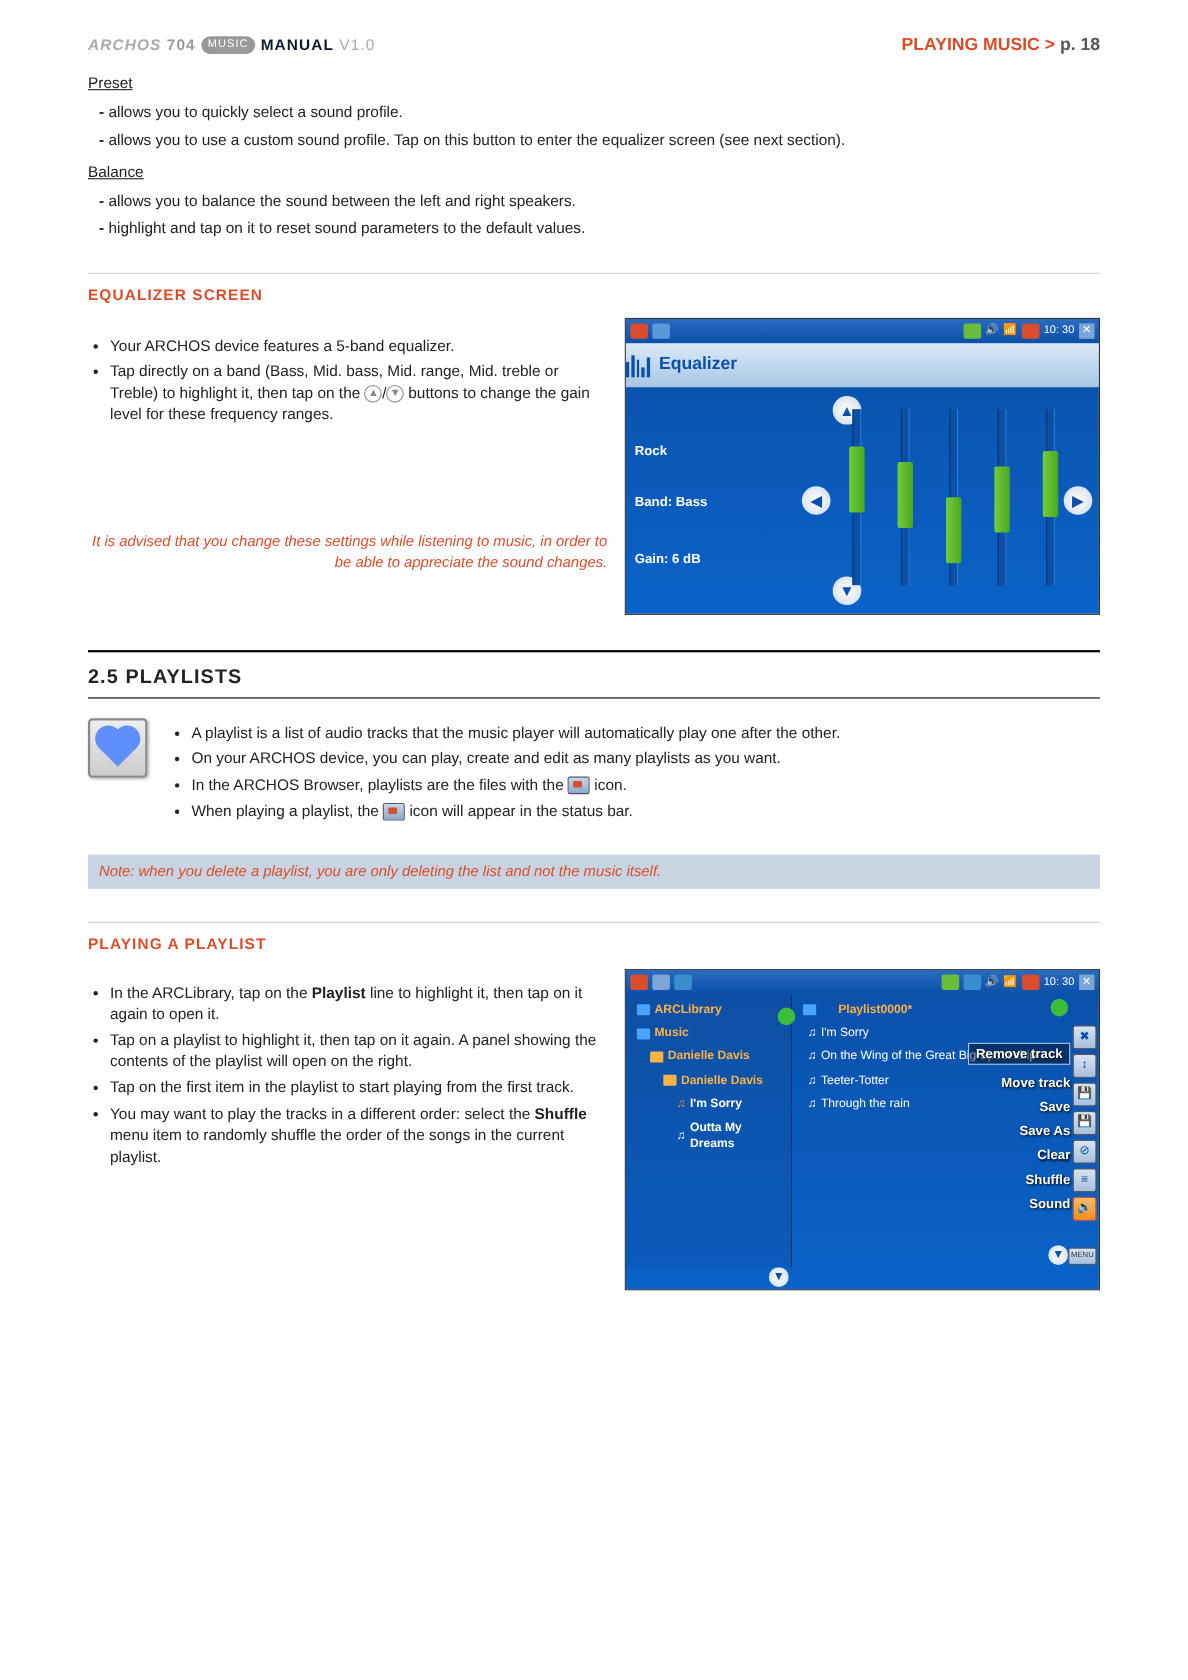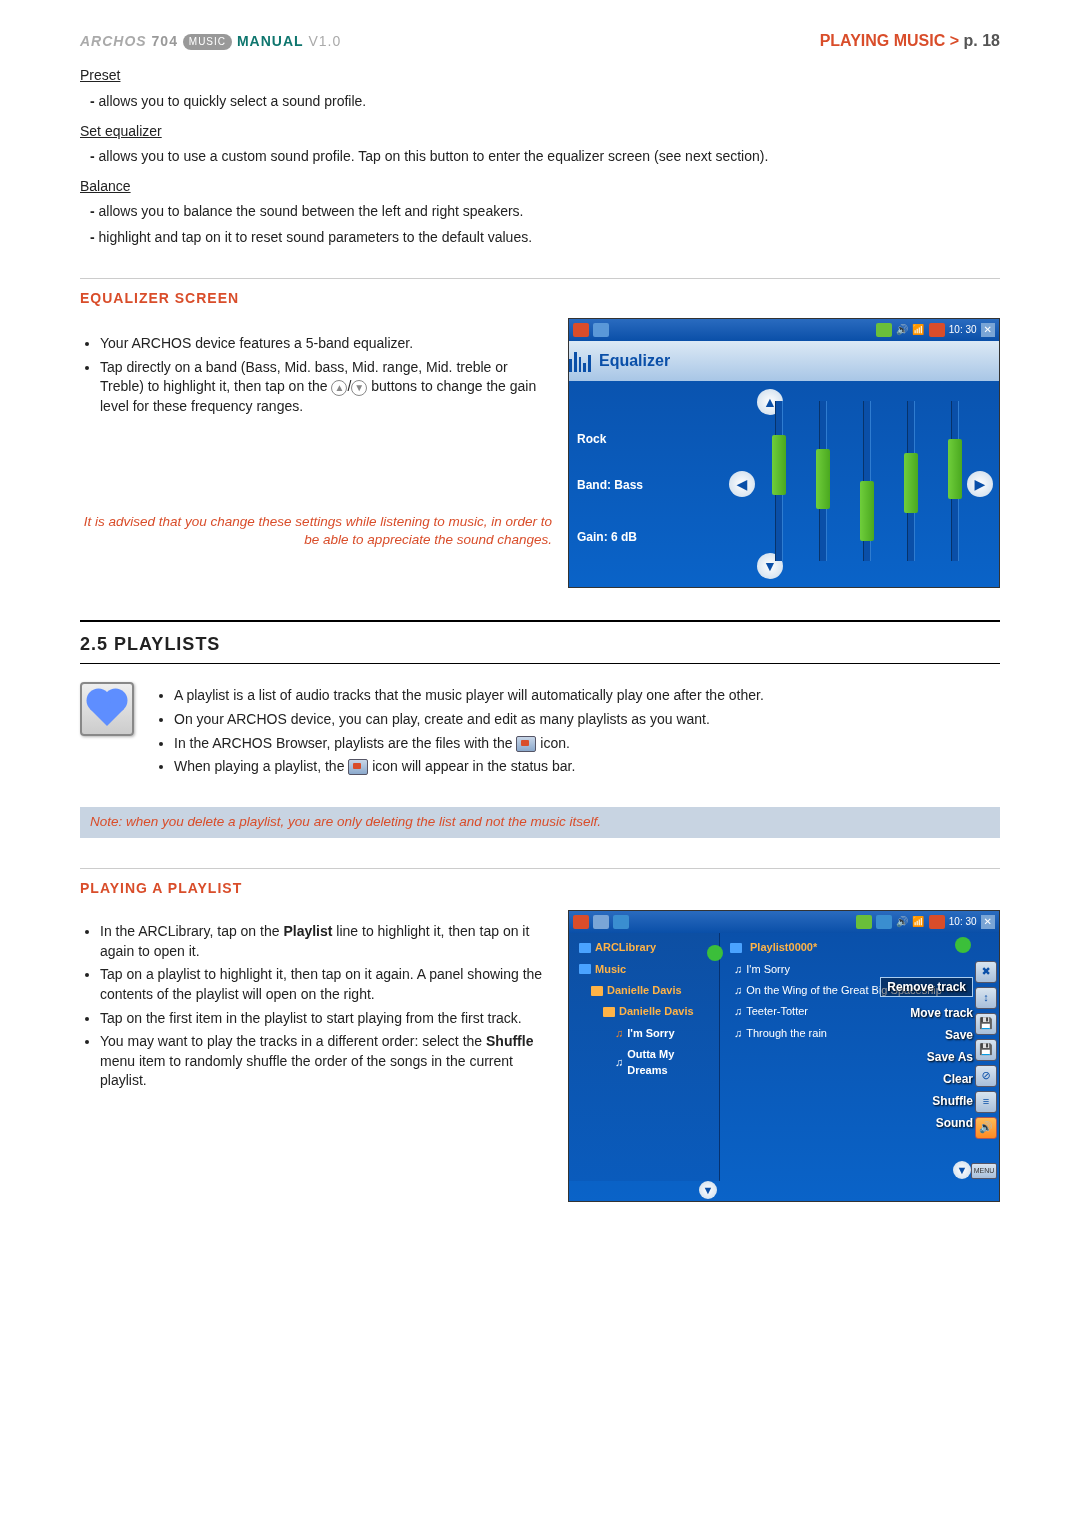--- a/index.html
+++ b/index.html
@@ -38,21 +38,21 @@
     background: #999;
     color: #fff;
     font-size: 10px;
     padding: 1px 6px;
     border-radius: 8px;
     vertical-align: middle;
     font-style: normal;
   }
   .manual-word {
     font-weight: bold;
-    color: #0f766e;
+    color: #0f172a;
   }
   .version {
     color: #aaa;
     font-weight: normal;
   }
   .header-right {
     font-size: 16px;
     color: #d94d2a;
     font-weight: bold;
   }
@@ -308,21 +308,21 @@
     color:#ffb347;
     font-weight:bold;
     display:flex;align-items:center;gap:4px;
   }
   .tree-row.white{color:#fff;}
   .tree-row.ind{padding-left:22px;}
   .folder-icon{width:12px;height:10px;background:#ffb347;border-radius:1px;display:inline-block;}
   .folder-icon.blue{background:#4aa3ff;}
   .note-icon{display:inline-block;color:#fff;}
   .pl-row{padding:3px 6px 3px 14px;color:#fff;display:flex;align-items:center;gap:4px;}
-  .pl-head{color:#ffb347;font-weight:bold;padding:3px 10px;display:flex;align-items:center;gap:8px;}
+  .pl-head{color:#ffb347;font-weight:bold;padding:3px 10px;display:flex;align-items:center;gap:20px;}
   .ctx-menu{
     position:absolute;
     right:26px;top:44px;
     text-align:right;
     font-size:12px;
     color:#fff;
     line-height:1.0;
   }
   .ctx-item{
     font-weight:bold;
@@ -375,21 +375,20 @@
   <div class="header-right">
     <span>PLAYING MUSIC</span>
     <span class="gt">&gt;</span>
     <span class="pg">p. 18</span>
   </div>
 </div>
 
 <div>
   <div class="setting-name">Preset</div>
   <div class="dash-row">allows you to quickly select a sound profile.</div>
-  <div class="setting-name">Set equalizer</div>
   <div class="dash-row">allows you to use a custom sound profile. Tap on this button to enter the equalizer screen (see next section).</div>
   <div class="setting-name">Balance</div>
   <div class="dash-row">allows you to balance the sound between the left and right speakers.</div>
   <div class="dash-row">highlight and tap on it to reset sound parameters to the default values.</div>
 </div>
 
 <div class="subheading">EQUALIZER SCREEN</div>
 <div class="eq-layout">
   <div class="eq-text">
     <ul class="bullets">

